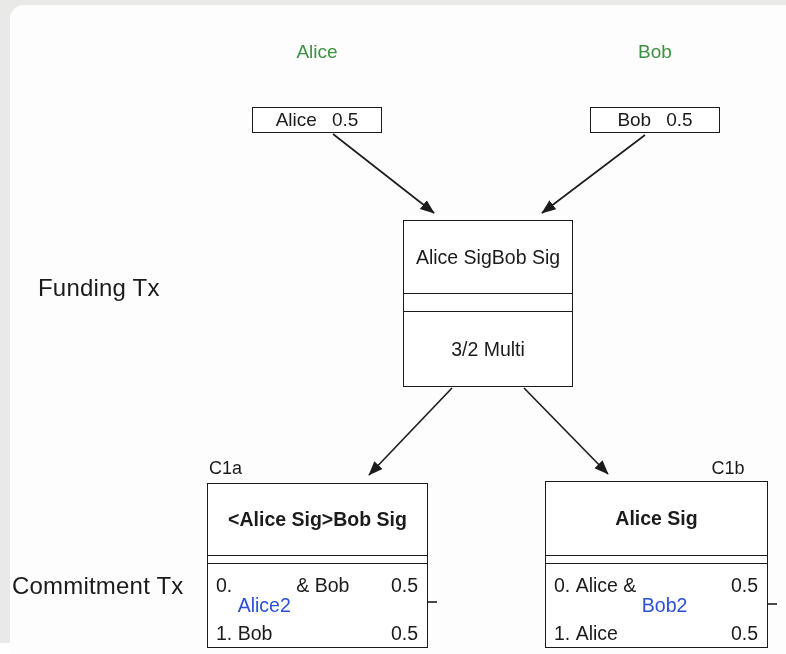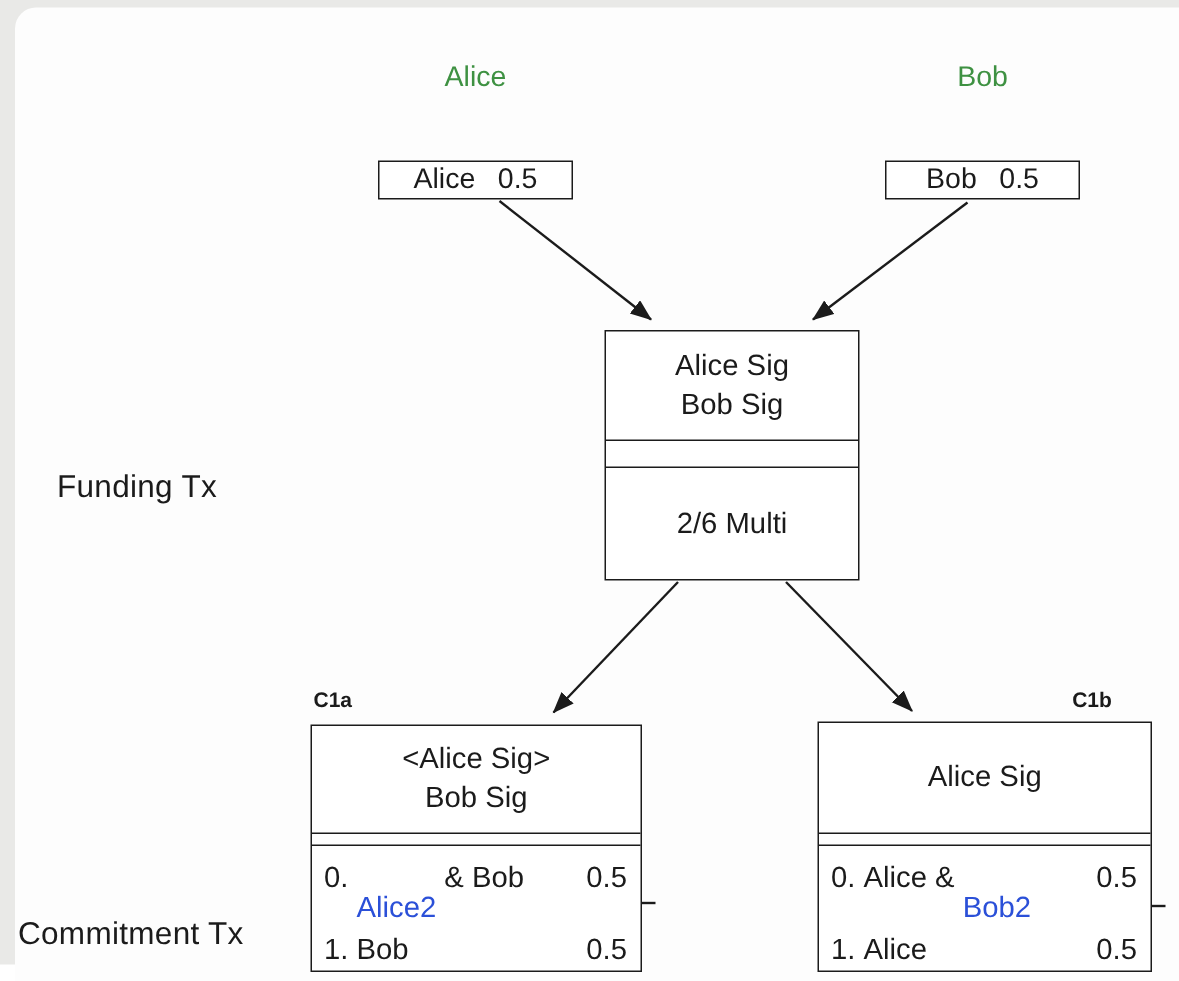--- a/index.html
+++ b/index.html
@@ -13,37 +13,37 @@
   html,body{width:786px;height:654px;overflow:hidden;}
   body{font-family:"Liberation Sans",sans-serif;color:var(--line);}
   .stage{position:relative;width:786px;height:643px;background:var(--page-bg);}
   .card{position:absolute;left:10px;top:5px;width:776px;height:649px;
         background:var(--card-bg);border-top-left-radius:14px;}
   .abs{position:absolute;}
   .participant{width:130px;text-align:center;font-size:19px;color:var(--name-green);}
   .io-box{width:130px;height:26px;border:1.6px solid var(--line);background:#fff;
           display:flex;align-items:center;justify-content:center;gap:15px;
           font-size:19px;}
-  .side-label{font-size:21px;letter-spacing:.2px;margin-top:39px;}
+  .side-label{font-size:24px;letter-spacing:.2px;}
   .tx-box{border:1.6px solid var(--line);background:#fff;display:flex;flex-direction:column;}
-  .sec-center{display:flex;flex-direction:column;align-items:center;justify-content:center;
+  .sec-center{display:flex;flex-direction:row;align-items:center;justify-content:center;
               font-size:19.5px;line-height:26px;}
   .band{border-top:1.6px solid var(--line);border-bottom:1.6px solid var(--line);}
   .funding-box{left:403px;top:220px;width:170px;height:167px;}
   .funding-box .sec-center{height:72px;}
   .funding-box .band{height:19px;}
   .commit-box{width:221px;height:165px;}
-  .commit-box .sec-center{height:78px;}
+  .commit-box .sec-center{height:78px;font-weight:bold;}
   .commit-box .band{height:10px;}
   .outputs{flex:1;padding:7px 9px 0 8px;font-size:19.5px;line-height:28px;}
   .out-row{display:flex;}
   .pre{white-space:pre;}
   .hl{color:var(--revocable-blue);white-space:pre;margin-top:20px;}
   .amt{margin-left:auto;}
-  .tag{font-size:14px;font-weight:bold;}
+  .tag{font-size:18px;}
   svg.overlay{position:absolute;left:0;top:0;pointer-events:none;}
 </style>
 </head>
 <body>
 
 <div class="stage">
   <div class="card"></div>
 
   <svg class="overlay" width="786" height="654" viewBox="0 0 786 654">
     <defs>
@@ -72,21 +72,21 @@
   </div>
 
   <div class="abs side-label" style="left:38px;top:274px">Funding Tx</div>
   <div class="abs tx-box funding-box">
     <div class="sec-center">
       <div>Alice Sig</div>
       <div>Bob Sig</div>
     </div>
     <div class="band"></div>
     <div class="sec-center" style="flex:1">
-      <div>2/6 Multi</div>
+      <div>3/2 Multi</div>
     </div>
   </div>
 
   <div class="abs side-label" style="left:12px;top:572px">Commitment Tx</div>
 
   <div class="abs tag" style="left:209px;top:458px">C1a</div>
   <div class="abs tx-box commit-box" style="left:207px;top:483px">
     <div class="sec-center">
       <div>&lt;Alice Sig&gt;</div>
       <div>Bob Sig</div>

